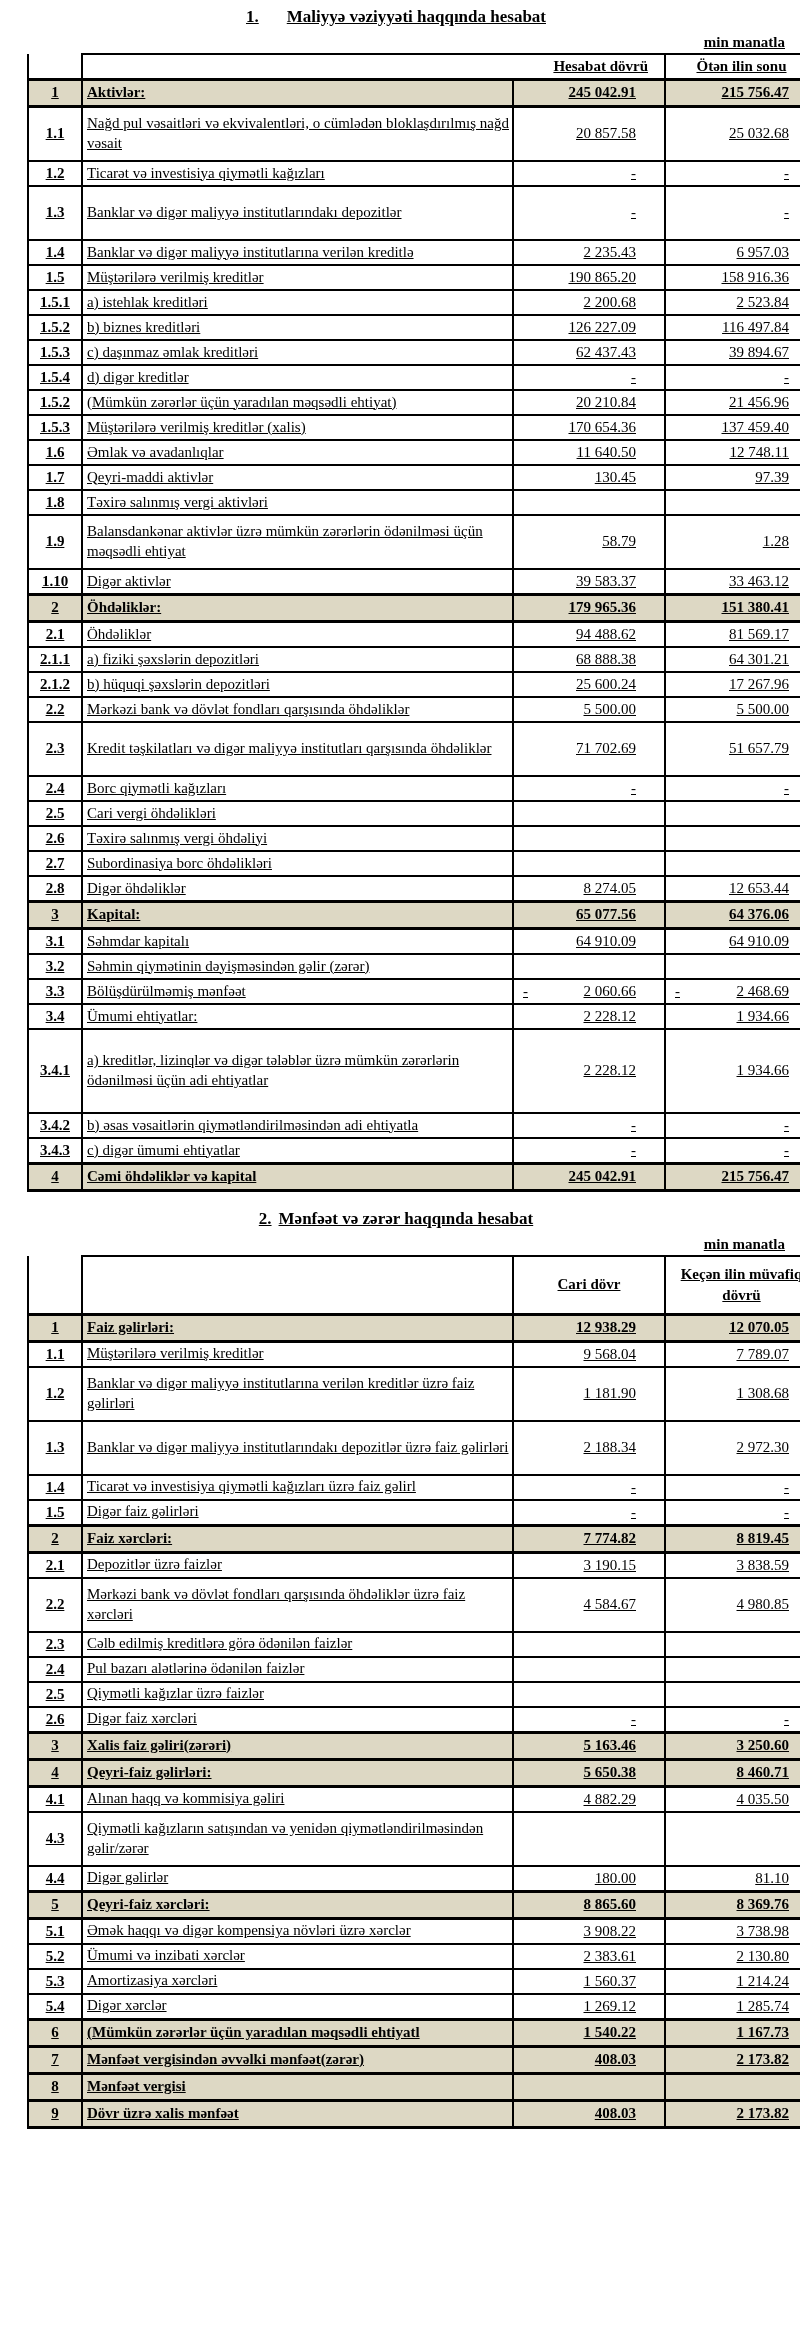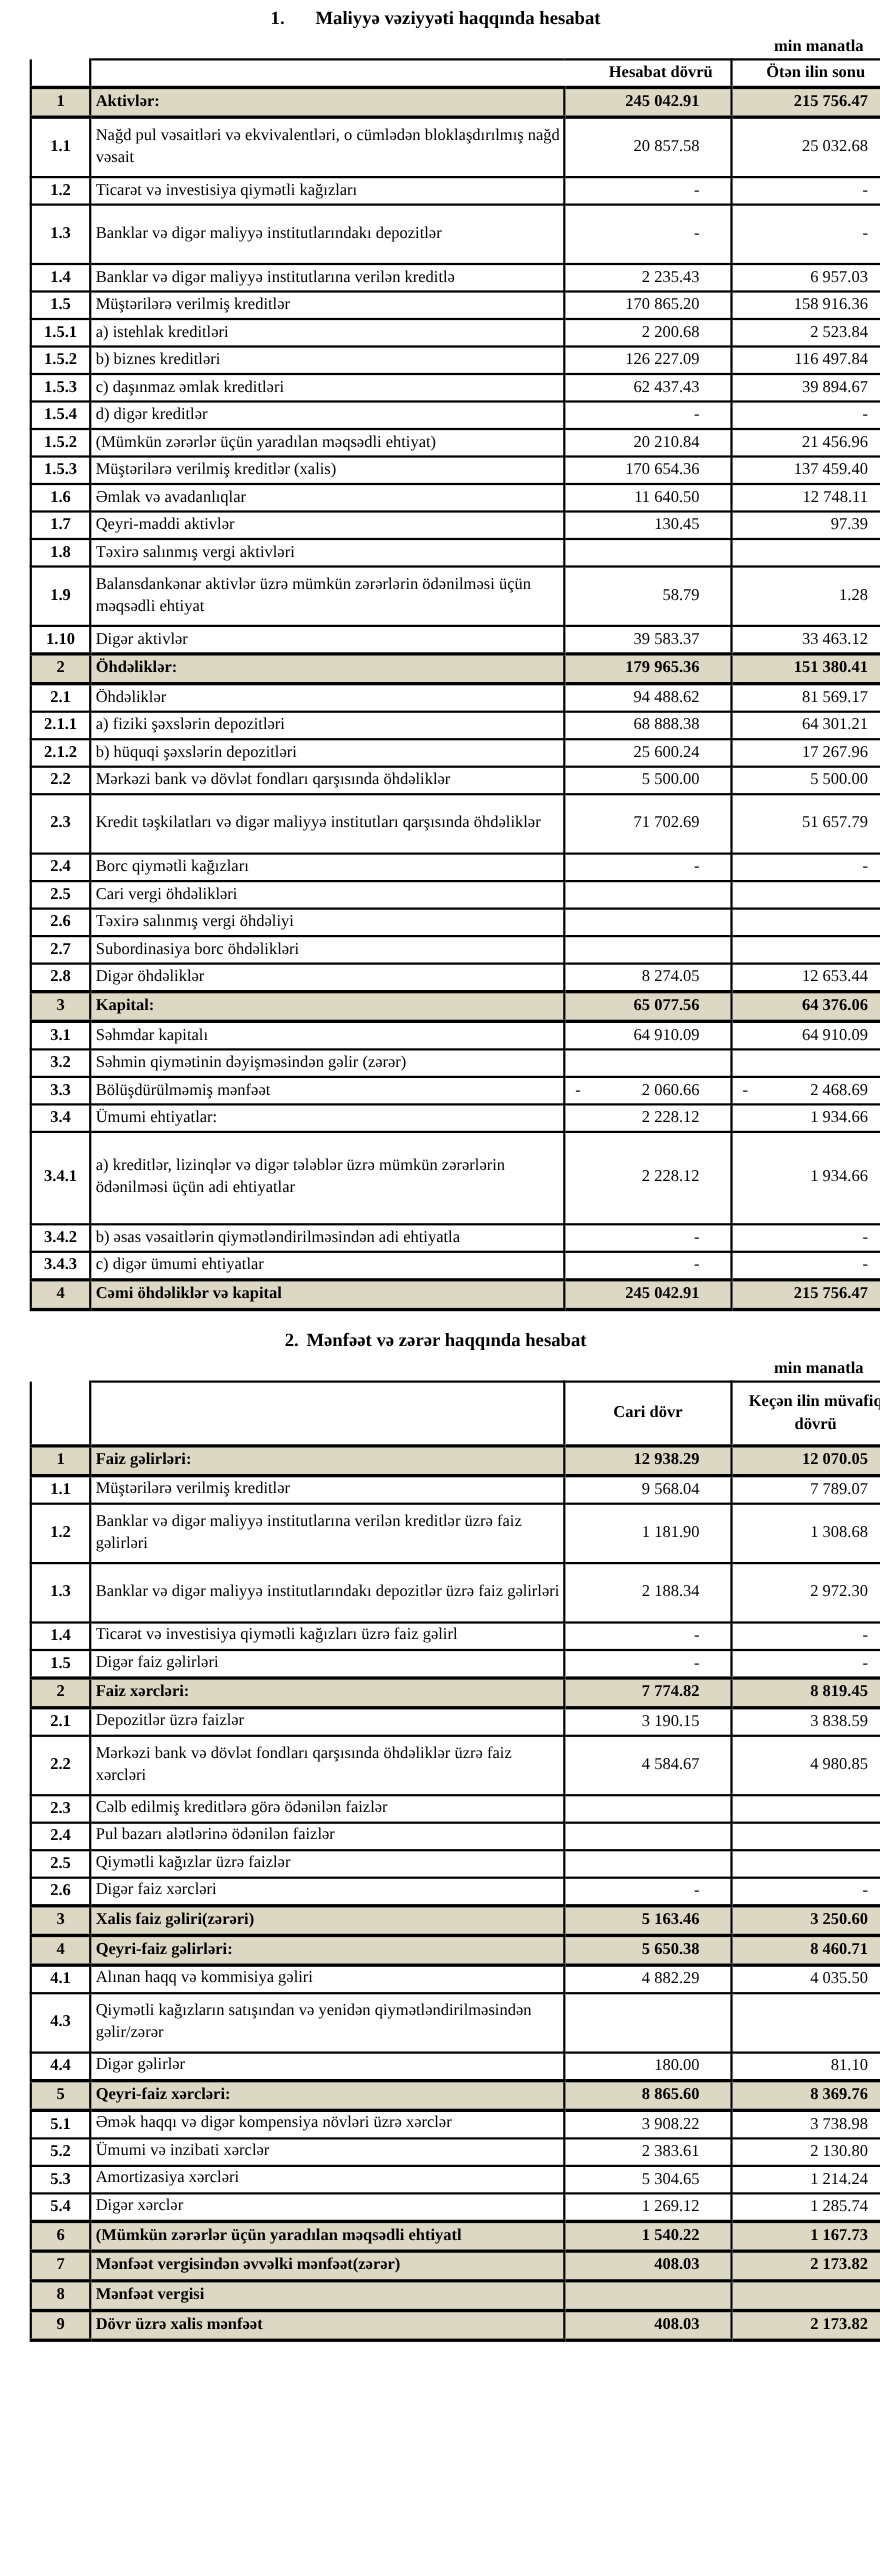--- a/index.html
+++ b/index.html
@@ -2,21 +2,21 @@
 <html><head>
 <meta charset="utf-8">
 <style>
   html,body{margin:0;padding:0;background:#ffffff;}
   body{
     width:800px;min-height:2330px;
     font-family:"Liberation Serif", serif;
     color:#000;
     -webkit-font-smoothing:antialiased;
   }
-  .page{padding:4px 0 4px 1px;width:790px;}
+  .page{padding:4px 0 4px 1px;width:790px;text-decoration:underline;}
   .title{
     text-align:center;font-weight:bold;font-size:17px;
     margin-top:2px;line-height:1.25;
   }
   .title .gapwide{margin-left:28px;}
   .title .gapnarrow{margin-left:7px;}
   .title2{margin-top:16px;}
   .unit{
     text-align:right;font-weight:bold;font-size:15px;
     padding-right:6px;margin:7px 0 2px 0;line-height:1.1;
@@ -140,21 +140,21 @@
           <td class="val">
             <div class="cellv">6 957.03</div>
           </td>
         </tr>
         <tr class="">
           <td class="num">1.5</td>
           <td class="label">
             <div class="lab nowrap">Müştərilərə verilmiş kreditlər</div>
           </td>
           <td class="val">
-            <div class="cellv">170 865.20</div>
+            <div class="cellv">190 865.20</div>
           </td>
           <td class="val">
             <div class="cellv">158 916.36</div>
           </td>
         </tr>
         <tr class="">
           <td class="num">1.5.1</td>
           <td class="label">
             <div class="lab nowrap">a) istehlak kreditləri</div>
           </td>
@@ -806,21 +806,21 @@
           <td class="val">
             <div class="cellv">2 130.80</div>
           </td>
         </tr>
         <tr class="">
           <td class="num">5.3</td>
           <td class="label">
             <div class="lab nowrap">Amortizasiya xərcləri</div>
           </td>
           <td class="val">
-            <div class="cellv">5 304.65</div>
+            <div class="cellv">1 560.37</div>
           </td>
           <td class="val">
             <div class="cellv">1 214.24</div>
           </td>
         </tr>
         <tr class="">
           <td class="num">5.4</td>
           <td class="label">
             <div class="lab nowrap">Digər xərclər</div>
           </td>

